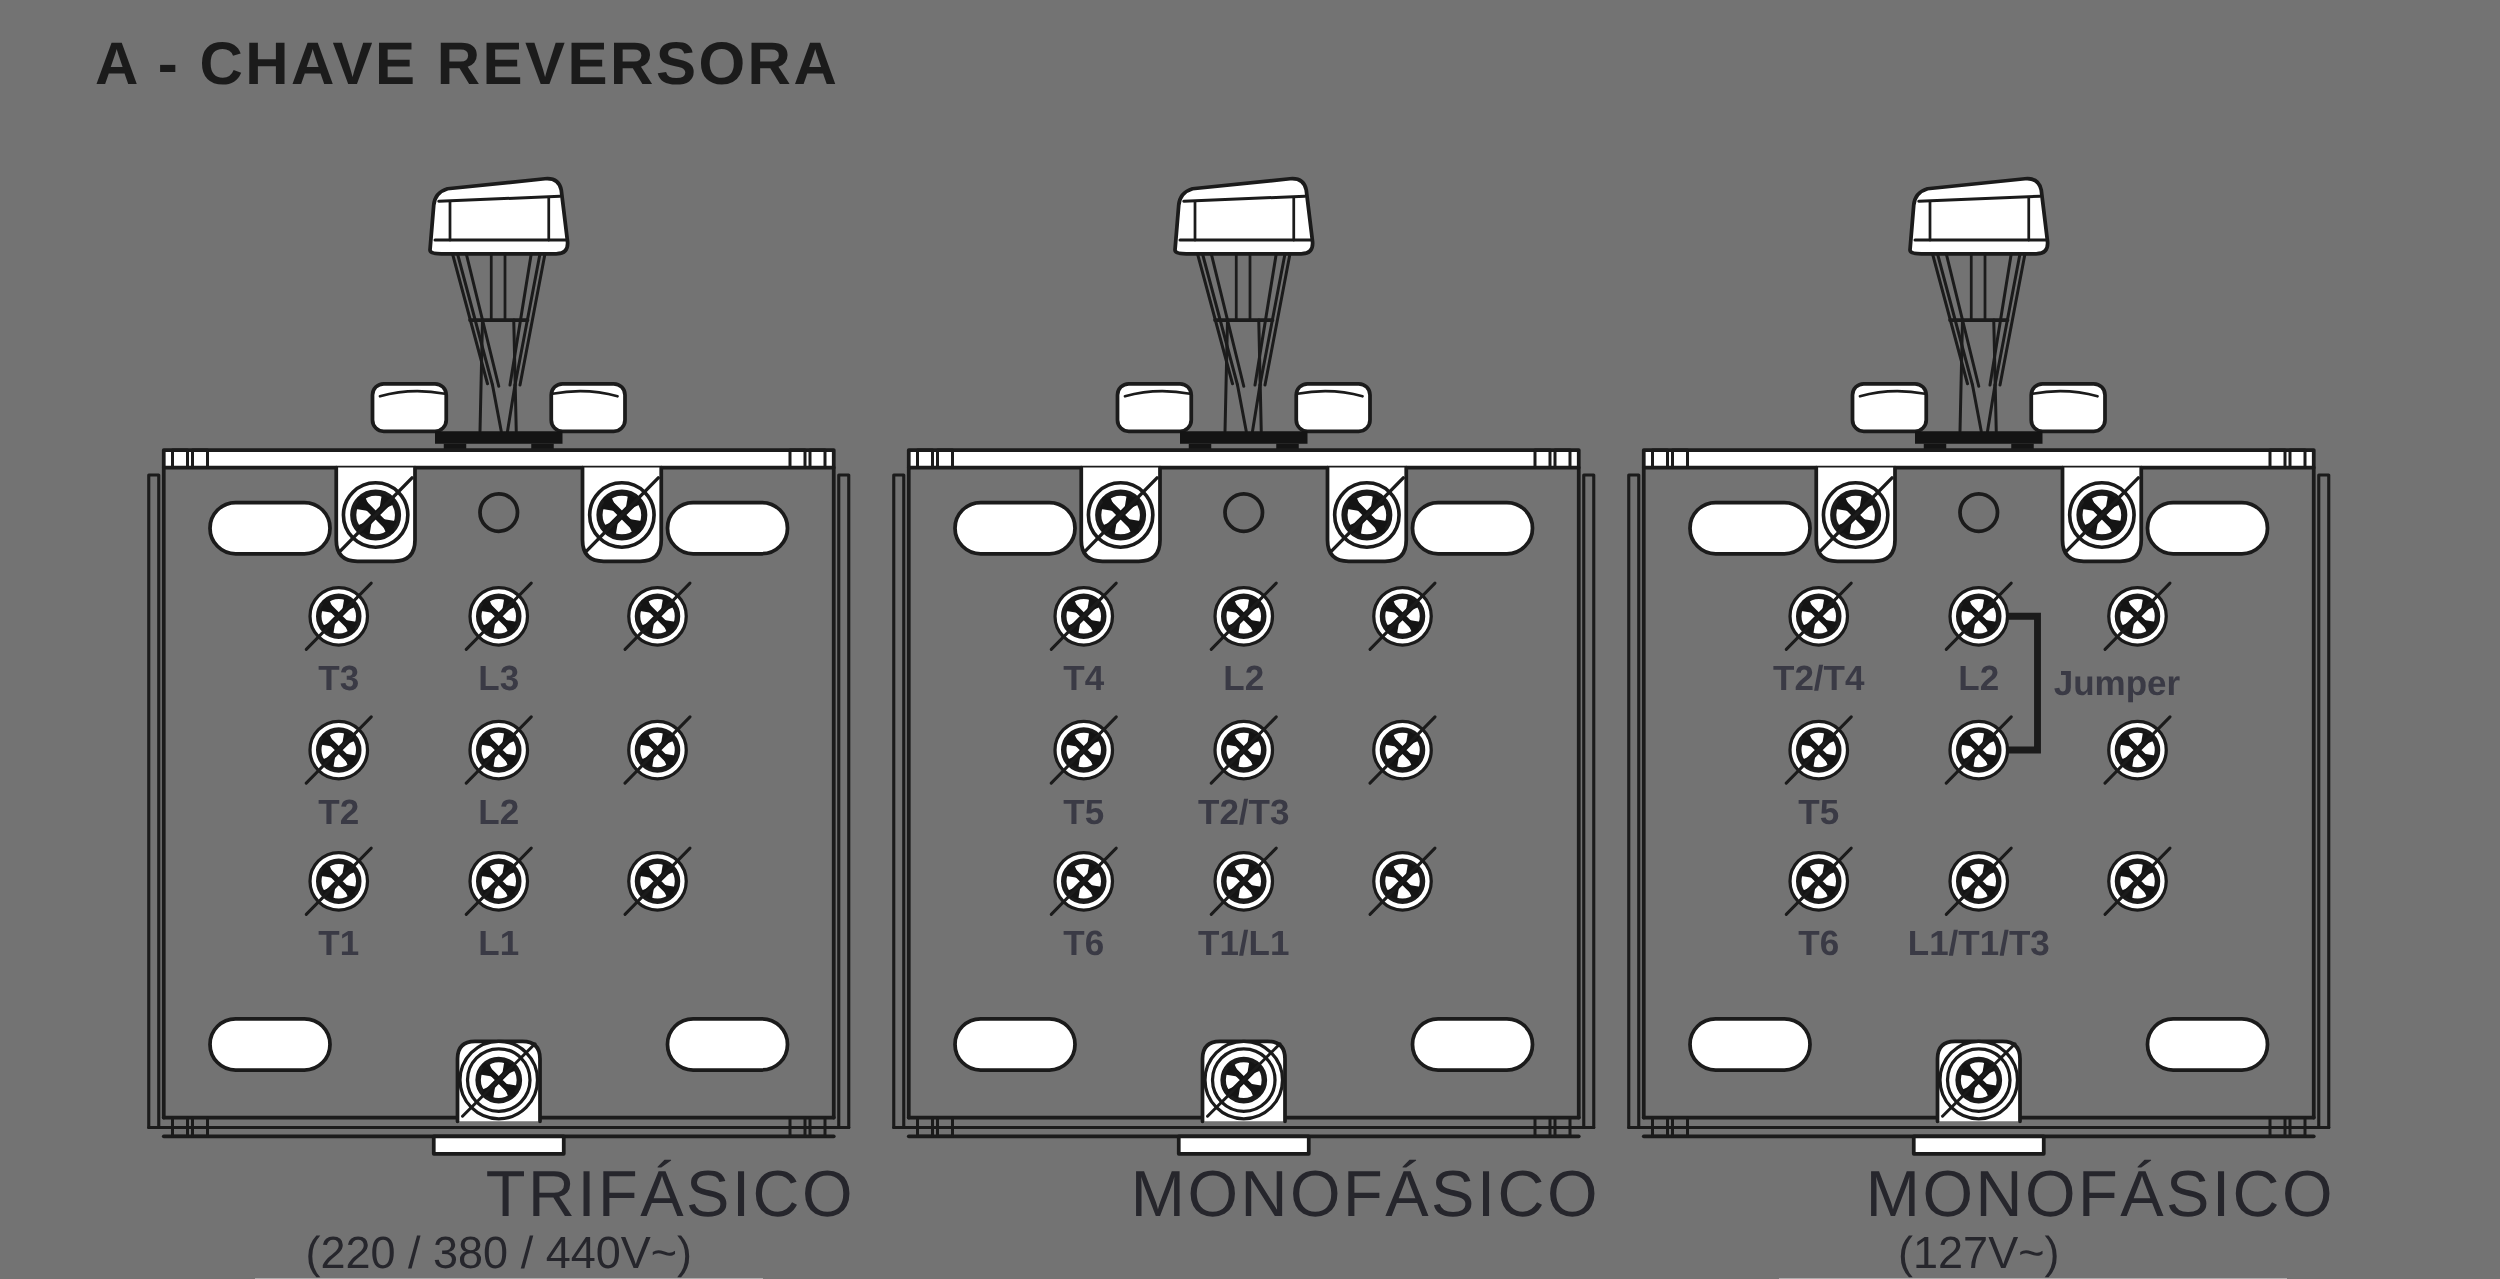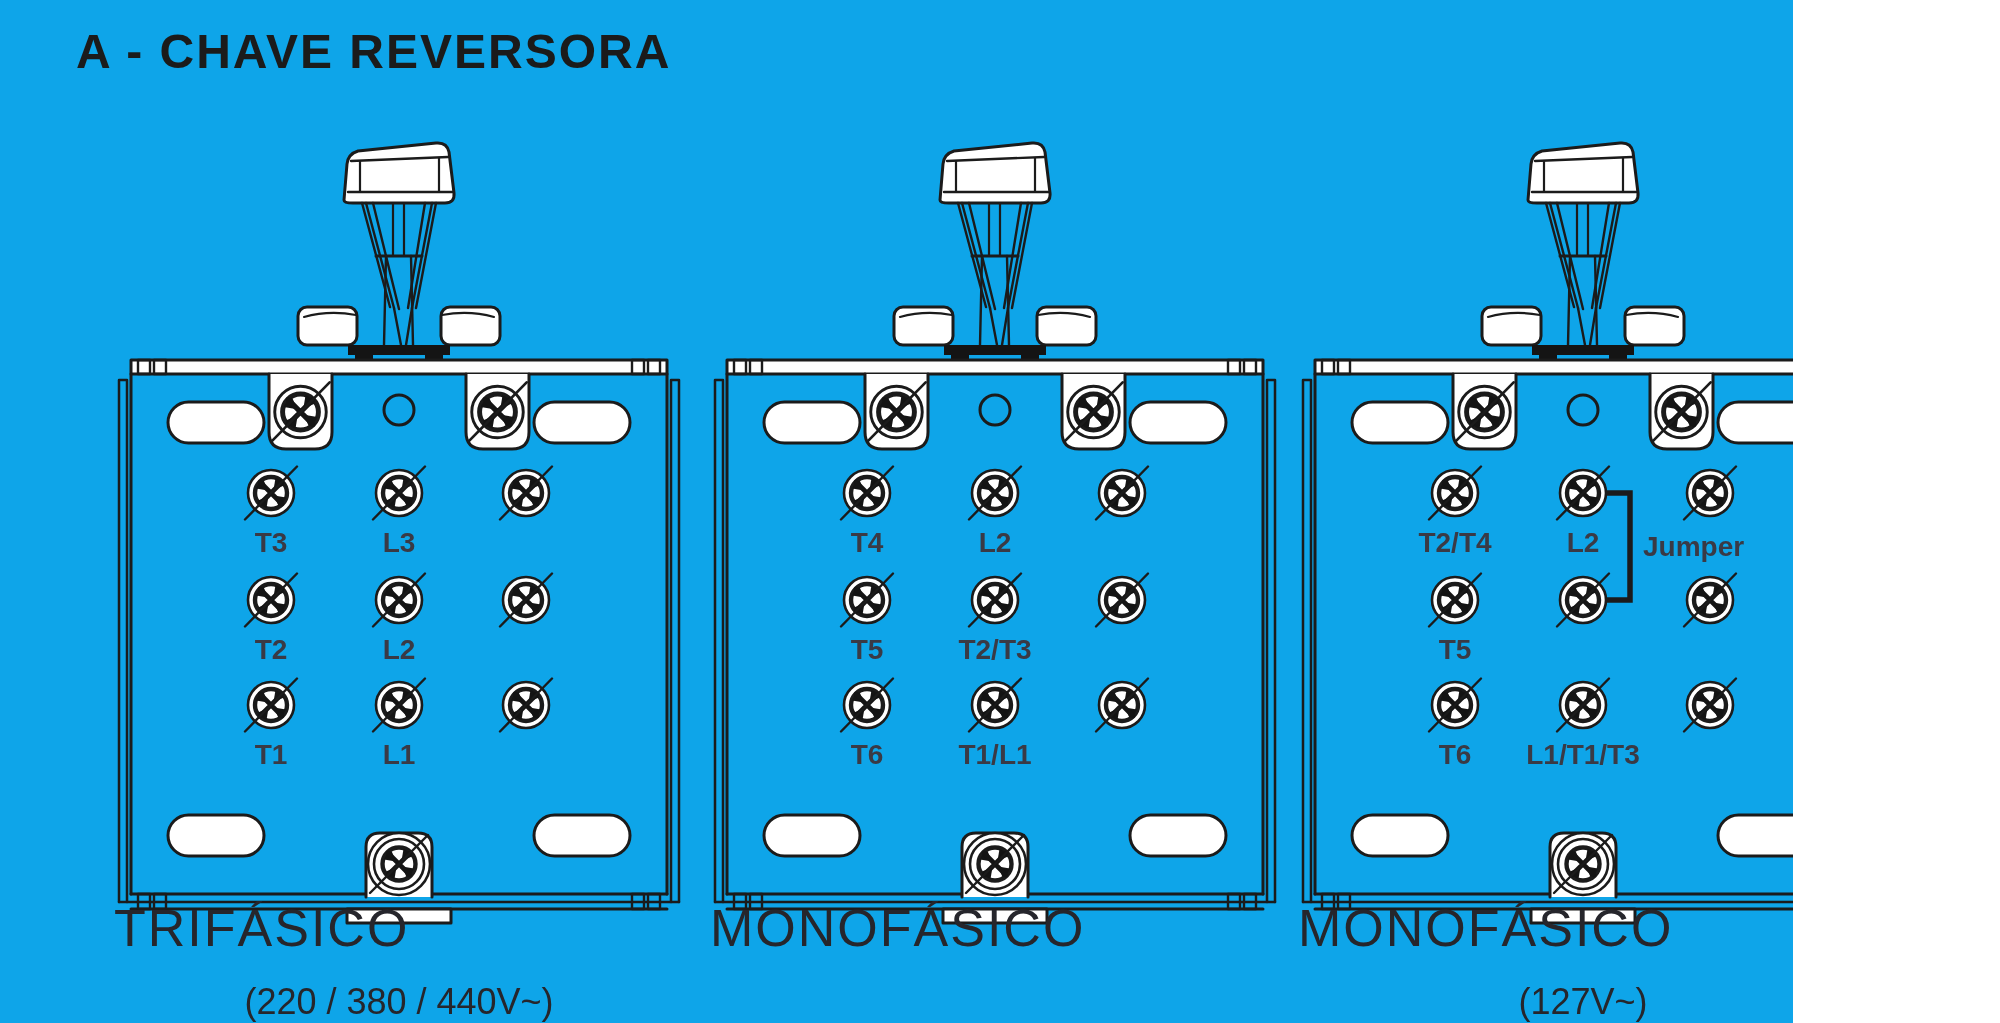--- a/index.html
+++ b/index.html
@@ -1,30 +1,30 @@
 <!DOCTYPE html>
 <html><head>
 <meta charset="utf-8">
 <style>
   html,body { margin:0; padding:0; background:#ffffff; }
   .page {
-    position:relative; width:1793px; height:1023px; background:#0ea5e9;
+    position:relative; width:2000px; height:1023px; background:#737373;
     overflow:hidden; font-family:"Liberation Sans", sans-serif;
   }
   .title {
     position:absolute; left:76px; top:24px;
     font-size:48px; font-weight:bold; letter-spacing:2px; color:#1b1b1b;
     white-space:nowrap;
   }
   .switch {
     position:absolute; top:108px; width:570px; height:915px;
   }
   .switch svg.switch-svg { display:block; width:570px; height:830px; }
   .caption {
-    position:absolute; top:792px; left:0; width:100%; text-align:left;
+    position:absolute; top:820px; left:0; width:100%; text-align:right;
     font-size:52px; font-weight:400; letter-spacing:2px; color:#26262c;
     line-height:56px; white-space:nowrap;
   }
   .voltage {
     position:absolute; top:876px; left:0; width:100%; text-align:center;
     font-size:36px; font-weight:400; color:#26262c; line-height:36px;
     white-space:nowrap;
   }
   .tlabel {
     font-family:"Liberation Sans", sans-serif;

